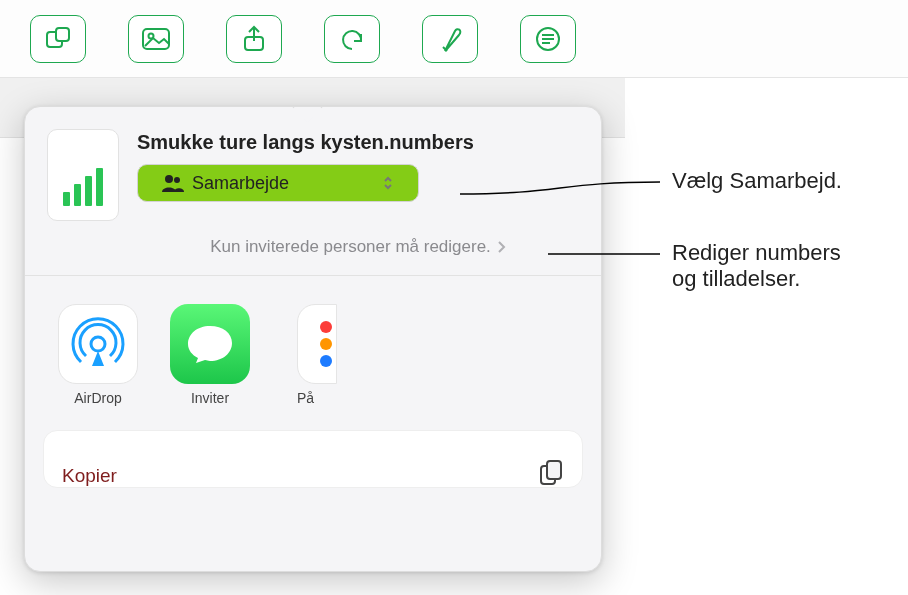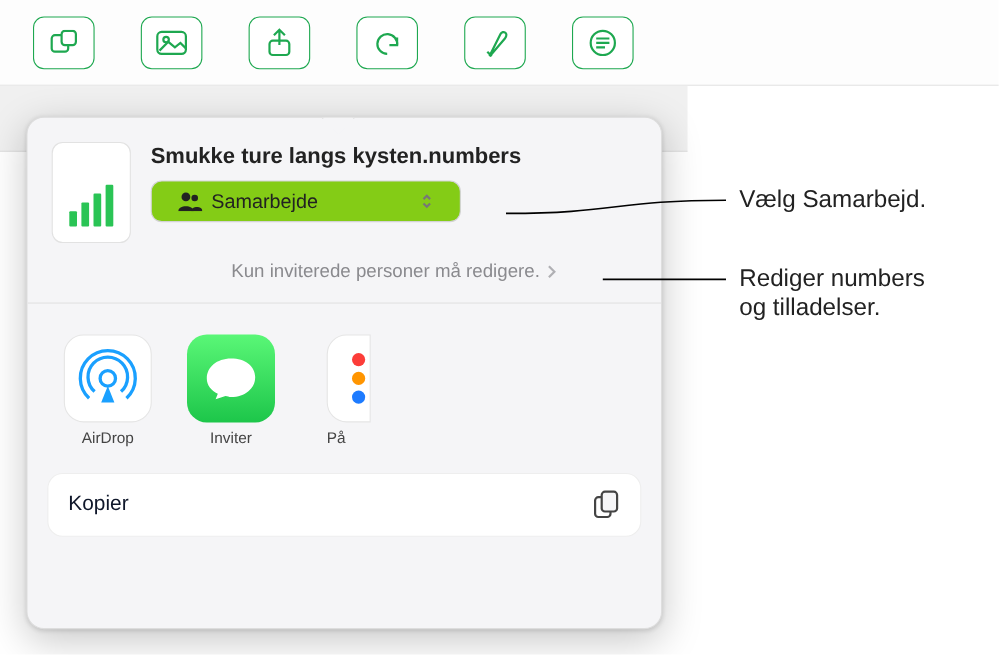--- a/index.html
+++ b/index.html
@@ -103,22 +103,22 @@
   .ic-airdrop{background:#fff;border:1px solid #e5e5e5;}
   .ic-msg{background:linear-gradient(#5af777,#1dc64a);}
   .ic-mail{background:linear-gradient(#35c5fb,#1274f7);}
   .ic-link{background:#8e8e93;}
   .ic-rem{background:#fff;border:1px solid #e5e5e5;}
   .ic-rem .dots span{display:block;width:12px;height:12px;border-radius:50%;margin:5px 0;}
 
   .action-row{
     margin:2px 18px 0 18px;
     background:#fff;border-radius:14px;
-    height:58px;display:flex;align-items:center;justify-content:space-between;
-    padding:0 18px;font-size:19px;color:#0f172a;
+    height:58px;display:flex;align-items:flex-end;justify-content:space-between;
+    padding:0 18px;font-size:19px;color:#7f1d1d;
     border:1px solid #eee;
   }
 
   .callouts{position:absolute;left:0;top:0;width:908px;height:448px;pointer-events:none;}
   .callout-text{position:absolute;font-size:22px;color:#222;pointer-events:auto;}
   .lead-line{position:absolute;stroke:#000;fill:none;stroke-width:1.5;}
 </style>
 </head>
 <body>
 

